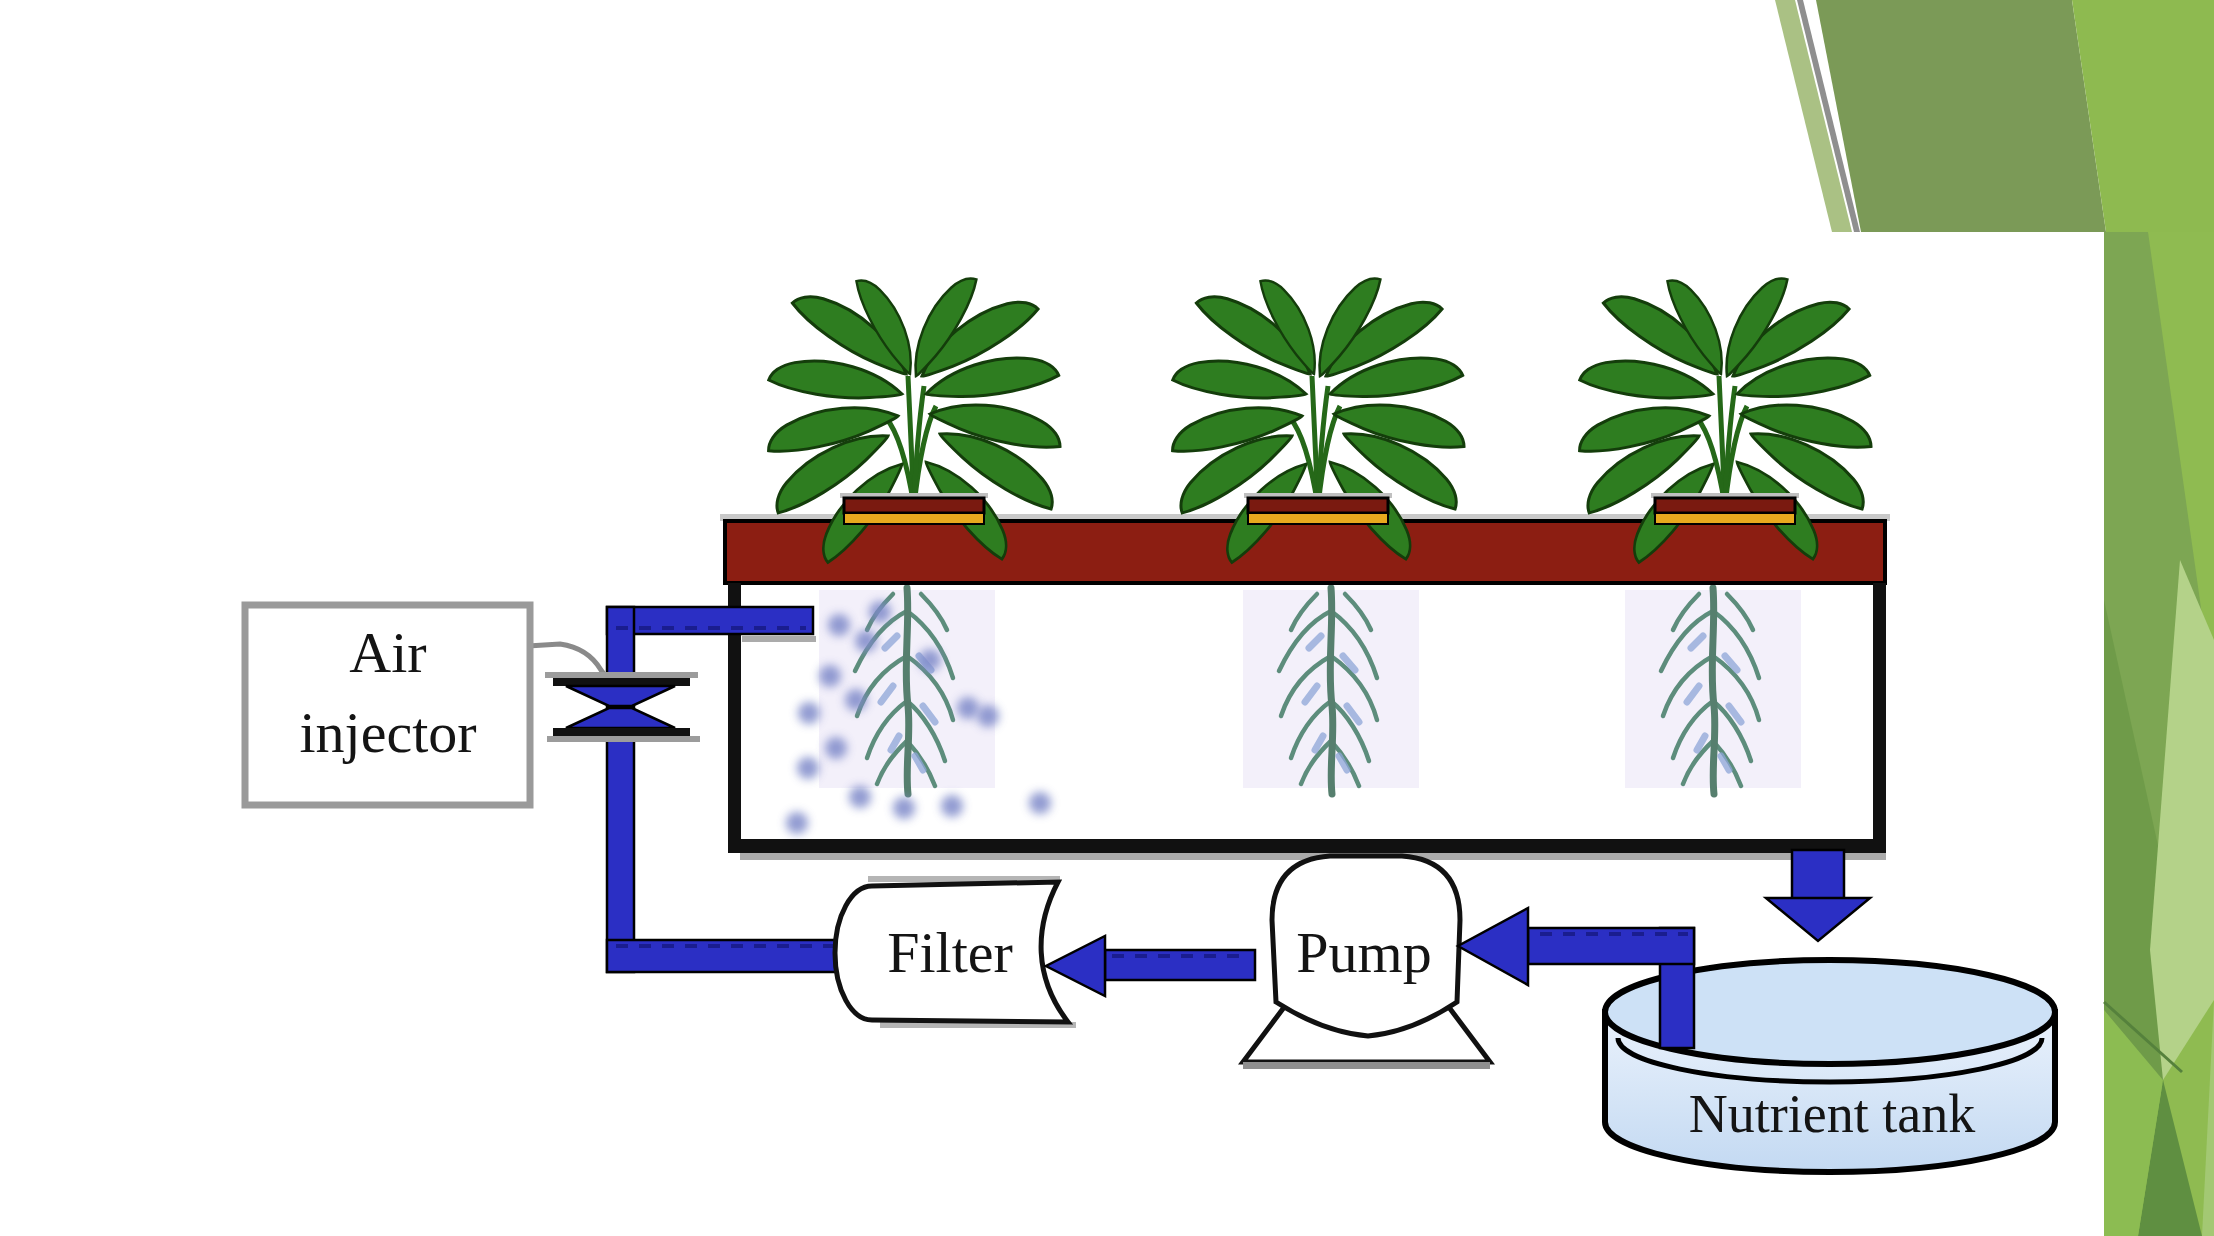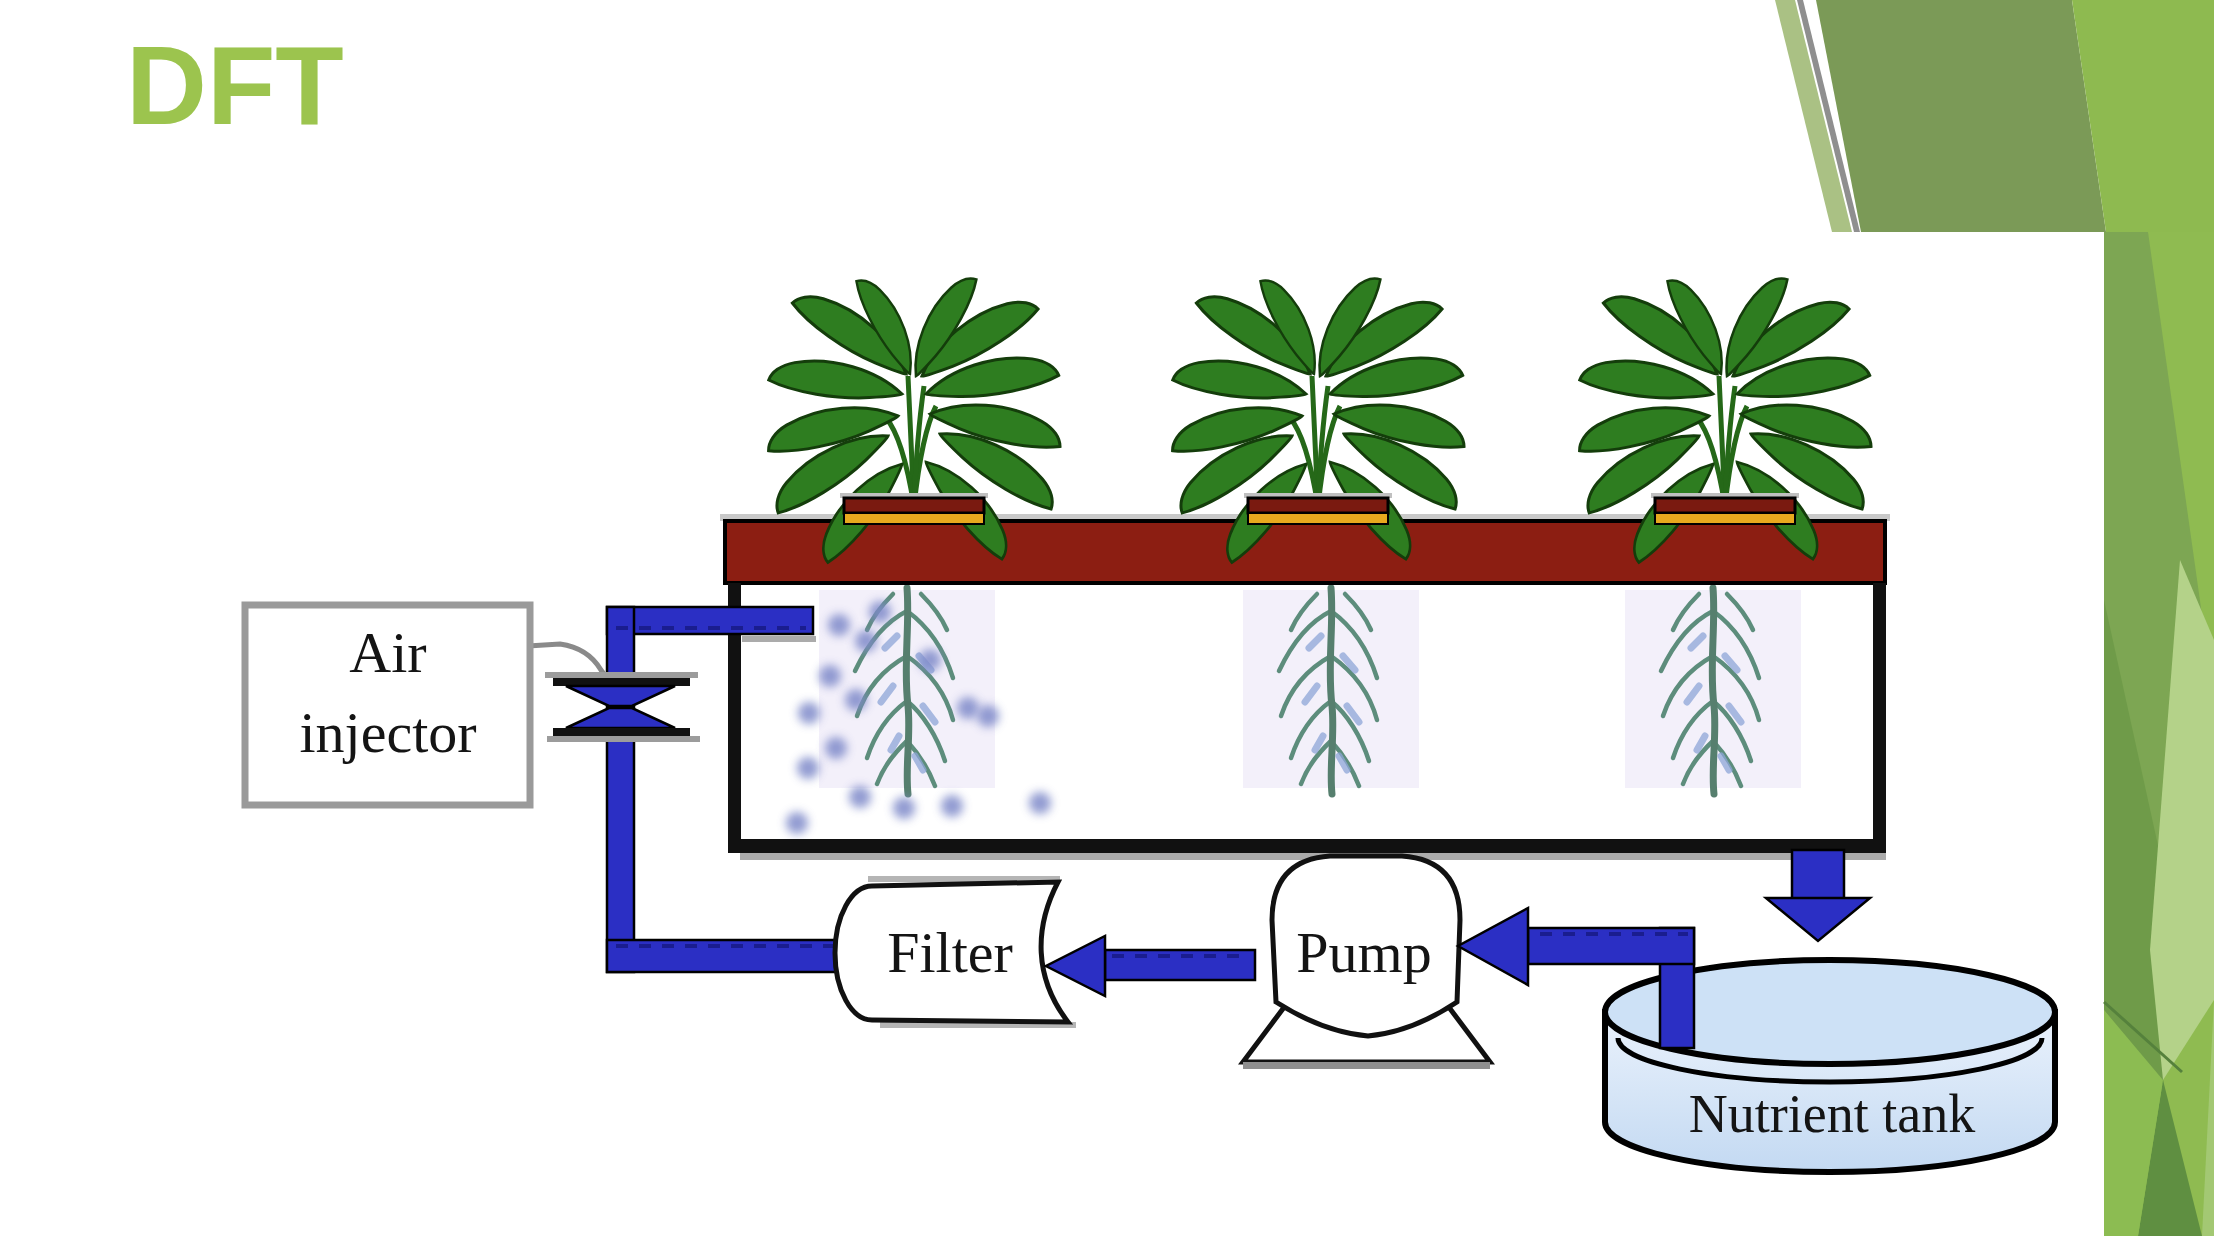--- a/index.html
+++ b/index.html
@@ -28,21 +28,20 @@
       <polygon points="2104,600 2170,900 2163,1085 2104,1010" fill="#6f9b49"></polygon>
       <polygon points="2180,560 2214,640 2214,1000 2163,1080 2150,950" fill="#b4d289"></polygon>
       <polygon points="2104,1085 2124,1102 2104,1152" fill="#d9e7bb"></polygon>
       <polygon points="2163,1080 2202,1236 2138,1236" fill="#5f8f41"></polygon>
       <polygon points="2104,1010 2163,1080 2138,1236 2104,1236" fill="#8cbc52"></polygon>
       <polygon points="2202,1236 2214,1000 2214,1236" fill="#a3c873"></polygon>
       <line x1="2104" y1="1002" x2="2182" y2="1072" stroke="#55813c" stroke-width="3"></line>
     </g>
   </svg>
 
-  <div class="slide-title">DFT</div>
 
   <svg width="2214" height="1236" viewBox="0 0 2214 1236">
     <defs>
       <filter id="blur" x="-80%" y="-80%" width="260%" height="260%">
         <feGaussianBlur stdDeviation="5"></feGaussianBlur>
       </filter>
       <linearGradient id="tankGrad" x1="0" y1="0" x2="0" y2="1">
         <stop offset="0" stop-color="#eaf2fc"></stop>
         <stop offset="1" stop-color="#c3d9f2"></stop>
       </linearGradient>

